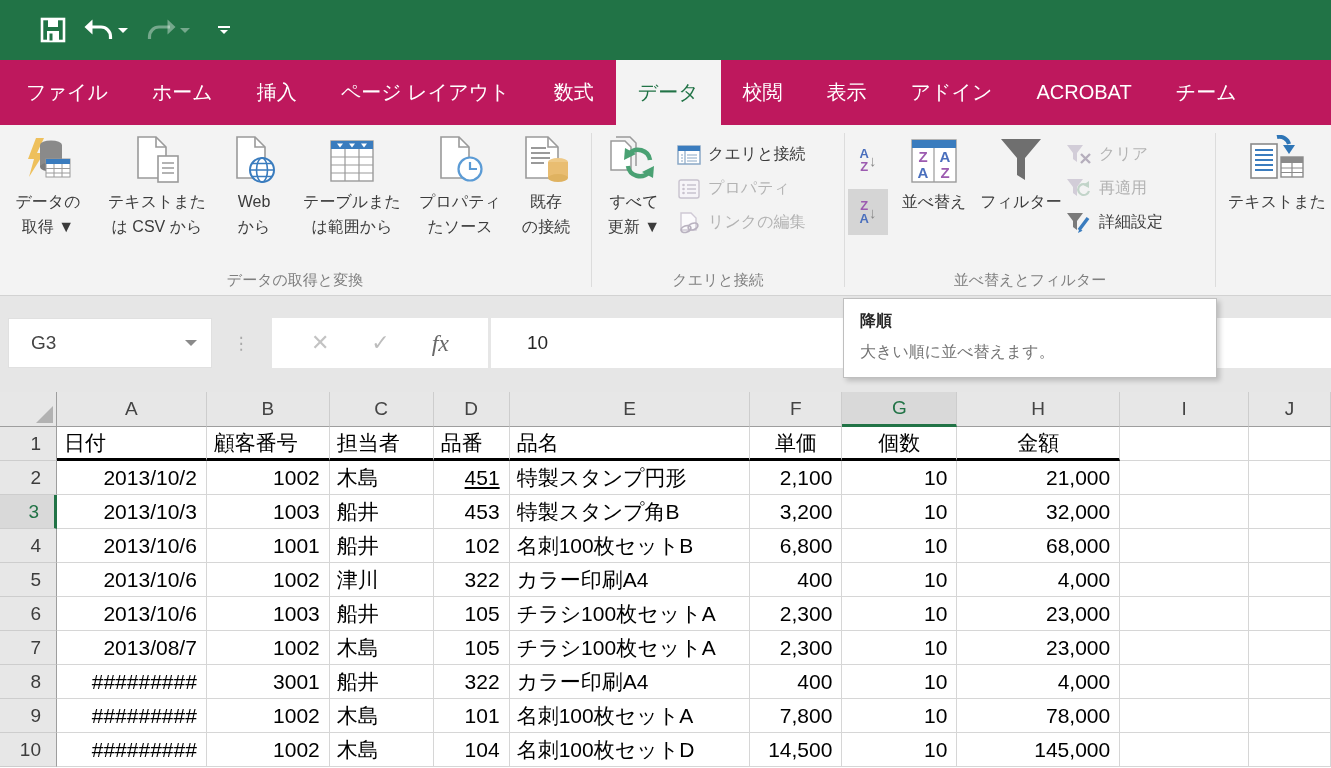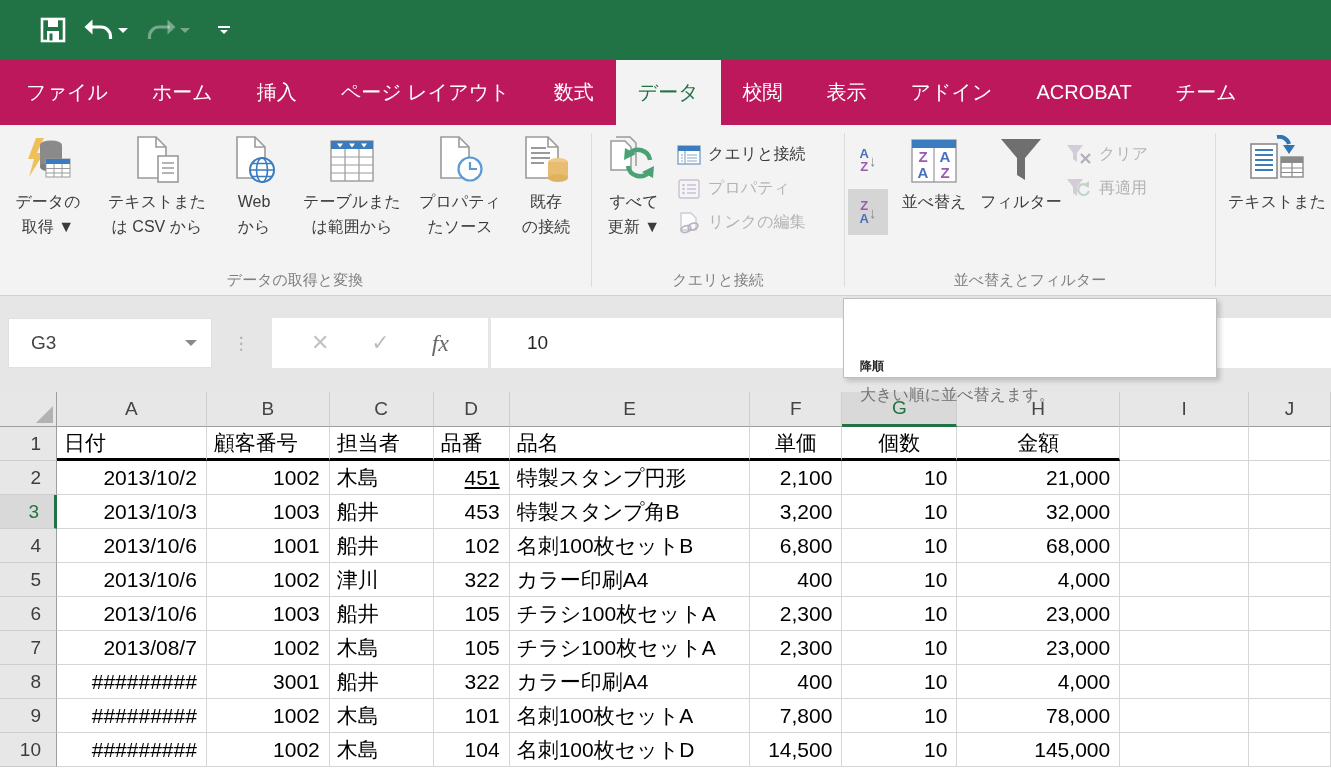--- a/index.html
+++ b/index.html
@@ -44,21 +44,21 @@
   .namebox .dd-arrow { margin-left:auto; border-top-color:#8a8a8a; border-left-width:6px; border-right-width:6px; border-top-width:6px; }
   .fdots { position:absolute; left:234px; top:22px; height:50px; width:14px; color:#a9a9a9; font-size:17px; letter-spacing:0; display:flex; align-items:center; justify-content:center; }
   .fxbox { position:absolute; left:272px; top:22px; width:216px; height:50px; background:#fff; display:flex; align-items:center; justify-content:space-around; padding:0 18px; }
   .fx-cancel { color:#c3c3c3; font-size:22px; }
   .fx-enter { color:#bdbdbd; font-size:22px; }
   .fx-fx { color:#696969; font-size:24px; font-style:italic; font-family:"Liberation Serif","DejaVu Serif",serif; }
   .finput { position:absolute; left:491px; top:22px; right:0; height:50px; background:#fff; display:flex; align-items:center; padding-left:36px; font-size:19px; color:#262626; }
 
   
   .tooltip { position:absolute; left:843px; top:298px; width:374px; height:80px; background:#fff; border:1px solid #bfbfbf; box-shadow:3px 3px 5px rgba(0,0,0,.18); z-index:60; padding:12px 16px; }
-  .tooltip .tt-title { font-size:12px; font-weight:bold; color:#262626; margin-bottom:10px;margin-top:47px; }
+  .tooltip .tt-title { font-size:16px; font-weight:bold; color:#262626; margin-bottom:10px; }
   .tooltip .tt-body { font-size:16px; color:#737373; }
 
   
   .grid { position:relative; width:1331px; background:#fff; }
   .colrow { display:flex; height:35px; }
   .corner { width:57px; height:35px; background:#e7e7e7; border-right:1px solid #9e9e9e; border-bottom:1px solid #9e9e9e; position:relative; }
   .corner .tri { position:absolute; right:3px; bottom:3px; width:0; height:0; border-left:17px solid transparent; border-bottom:17px solid #b2b2b2; }
   .colhdr { height:35px; background:#e7e7e7; border-right:1px solid #cdcdcd; border-bottom:1px solid #9e9e9e; color:#444; font-size:19px; display:flex; align-items:center; justify-content:center; }
   .colhdr.selected { background:#d9d9d9; color:#217346; border-bottom:3px solid #217346; }
   .gr { display:flex; height:34px; }
@@ -325,20 +325,30 @@
           <div class="rbtn-small disabled">
             <span>
               <svg width="26" height="22" viewBox="0 0 26 22">
                 <polygon points="1,1 17,1 11,9 11,18 7,15 7,9" fill="#d2cdd8"></polygon>
                 <path d="M23 13 a5.5 5.5 0 1 1 -3 -6.5" fill="none" stroke="#c2d4c9" stroke-width="2.2"></path>
                 <polygon points="23,3 23,10 17,7" fill="#c2d4c9"></polygon>
               </svg>
             </span>
             <span>再適用</span>
           </div>
+          <div class="rbtn-small">
+            <span>
+              <svg width="26" height="22" viewBox="0 0 26 22">
+                <polygon points="1,1 17,1 11,9 11,18 7,15 7,9" fill="#7a7a7a"></polygon>
+                <path d="M13 18 L22 6" stroke="#3a7cbe" stroke-width="3.4"></path>
+                <polygon points="12,21 13.5,16.5 16.5,18.8" fill="#3a7cbe"></polygon>
+              </svg>
+            </span>
+            <span>詳細設定</span>
+          </div>
         </div>
       </div>
       <div class="rgroup-label">並べ替えとフィルター</div>
     </div>
 
     <div class="rsep"></div>
 
     <div class="rgroup">
       <div class="rgroup-content" style="padding-left:10px;">
         <div class="rbtn-big" style="width:100px">

